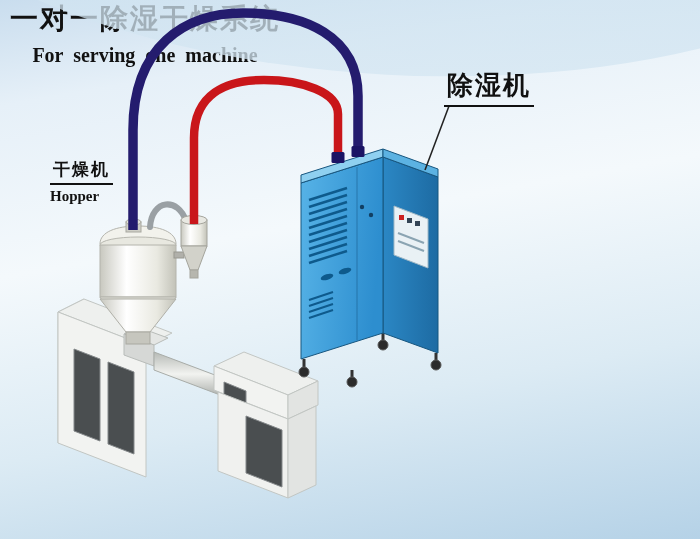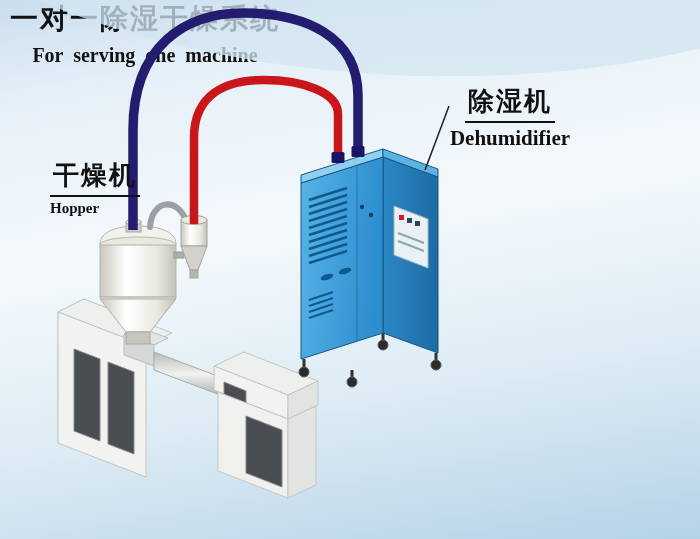--- a/index.html
+++ b/index.html
@@ -7,25 +7,25 @@
   .stage{position:relative;width:700px;height:539px;
     background:linear-gradient(170deg,#c9ddee 0%,#e6f0f8 16%,#f4f9fc 42%,#dcebf4 70%,#b5d2e7 100%);
     overflow:hidden;}
   .stage::before{content:"";position:absolute;left:-160px;top:-430px;width:1120px;height:505px;
     border-radius:50%;background:linear-gradient(#b9d6ea,#d4e6f2);opacity:.75;transform:rotate(3deg);}
   svg.diagram{position:absolute;left:0;top:0;}
   .label{position:absolute;color:var(--label-text,#111);}
   .label .cn{display:inline-block;font-weight:bold;border-bottom:2px solid var(--label-text,#111);
     padding:0 3px 2px 3px;letter-spacing:2px;}
   .label .en{display:block;font-family:"Liberation Serif",serif;font-weight:bold;margin-top:3px;}
-  #label-dehumidifier{left:444px;top:84px;width:132px;text-align:center;}
+  #label-dehumidifier{left:444px;top:68px;width:132px;}
   #label-dehumidifier .cn{font-size:26px;}
   #label-dehumidifier .en{font-size:21px;}
   #label-hopper{left:50px;top:158px;width:110px;}
-  #label-hopper .cn{font-size:26px;}
+  #label-hopper .cn{font-size:17px;}
   #label-hopper .en{font-size:15px;}
   #caption{left:383px;top:436px;width:290px;text-align:center;color:var(--label-text,#111);}
   #caption .cn{display:block;font-size:28px;font-weight:bold;letter-spacing:2px;}
   #caption .en{display:block;font-family:"Liberation Serif",serif;font-weight:bold;
     font-size:20px;margin-top:6px;word-spacing:5px;}
 </style>
 </head>
 <body>
 
 <div class="stage">
@@ -151,21 +151,20 @@
       <path d="M 194 224 L 194 138 C 194 94 226 80 264 80 C 302 80 338 92 338 114 L 338 162" stroke="var(--pipe-red,#c9161a)" stroke-width="8.5"></path>
       <rect x="331.5" y="152" width="13" height="11" rx="1.5" fill="#1b1464"></rect>
       <rect x="351.5" y="146" width="13" height="11" rx="1.5" fill="#1b1464"></rect>
     </g>
 
     <line x1="449" y1="106" x2="425" y2="170" stroke="#222" stroke-width="1.6"></line>
   </svg>
 
   <div class="label" id="label-dehumidifier">
     <span class="cn">除湿机</span>
-    <span class="en">Dehumidifier</span>
   </div>
 
   <div class="label" id="label-hopper">
     <span class="cn">干燥机</span>
     <span class="en">Hopper</span>
   </div>
 
   <div id="caption">
     <span class="cn">一对一除湿干燥系统</span>
     <span class="en">For serving one machine</span>

